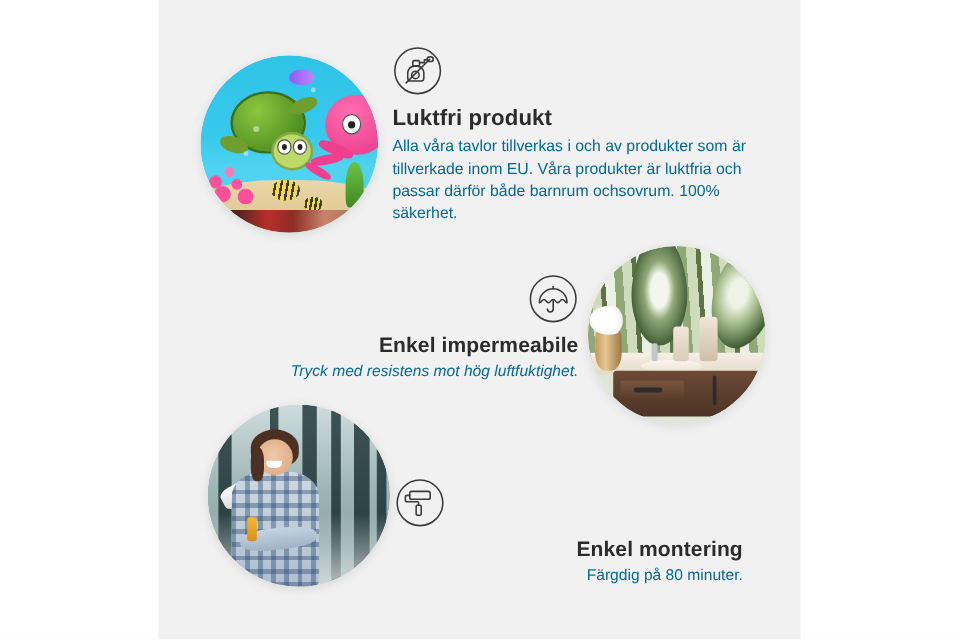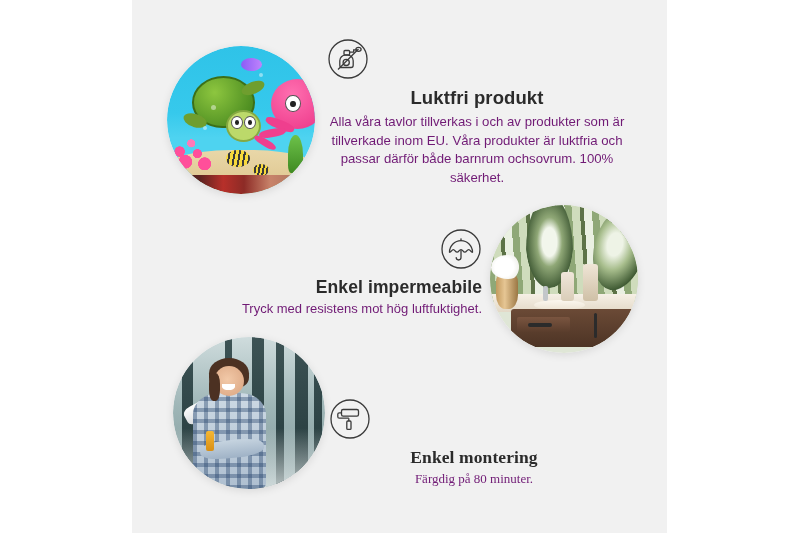--- a/index.html
+++ b/index.html
@@ -243,32 +243,32 @@
   .feat-title {
     font-size: 18.5px;
     font-weight: bold;
     color: #2b2b2b;
     margin: 7px 0 4px 0;
     letter-spacing: .1px;
   }
   .feat-body {
     font-size: 13.2px;
     line-height: 18.5px;
-    color: #701a75;
-  }
-
-  
-  .feature-1 { left: 195px; top: 38px; width: 300px; text-align: center; }
+    color: #0369a1;
+  }
+
+  
+  .feature-1 { left: 195px; top: 38px; width: 300px; text-align: left; }
   
   .feature-2 { left: 60px; top: 228px; width: 290px; text-align: right; }
   .feature-2 .icon-wrap { margin-left: auto; }
   .feature-2 .feat-title { font-size: 17.5px; margin-bottom: 2px; }
-  .feature-2 .feat-body { font-size: 13px; }
-  
-  .feature-3 { left: 197px; top: 398px; width: 290px; text-align: center; font-family: Liberation Serif, serif; }
+  .feature-2 .feat-body { font-size: 13px; font-style: italic; }
+  
+  .feature-3 { left: 197px; top: 398px; width: 290px; text-align: right; }
   .feature-3 .feat-title { font-size: 17.5px; margin-bottom: 2px; }
   .feature-3 .feat-body { font-size: 13px; }
 </style>
 </head>
 <body>
 
 <div id="infographic">
 
   <div class="panel">
 

